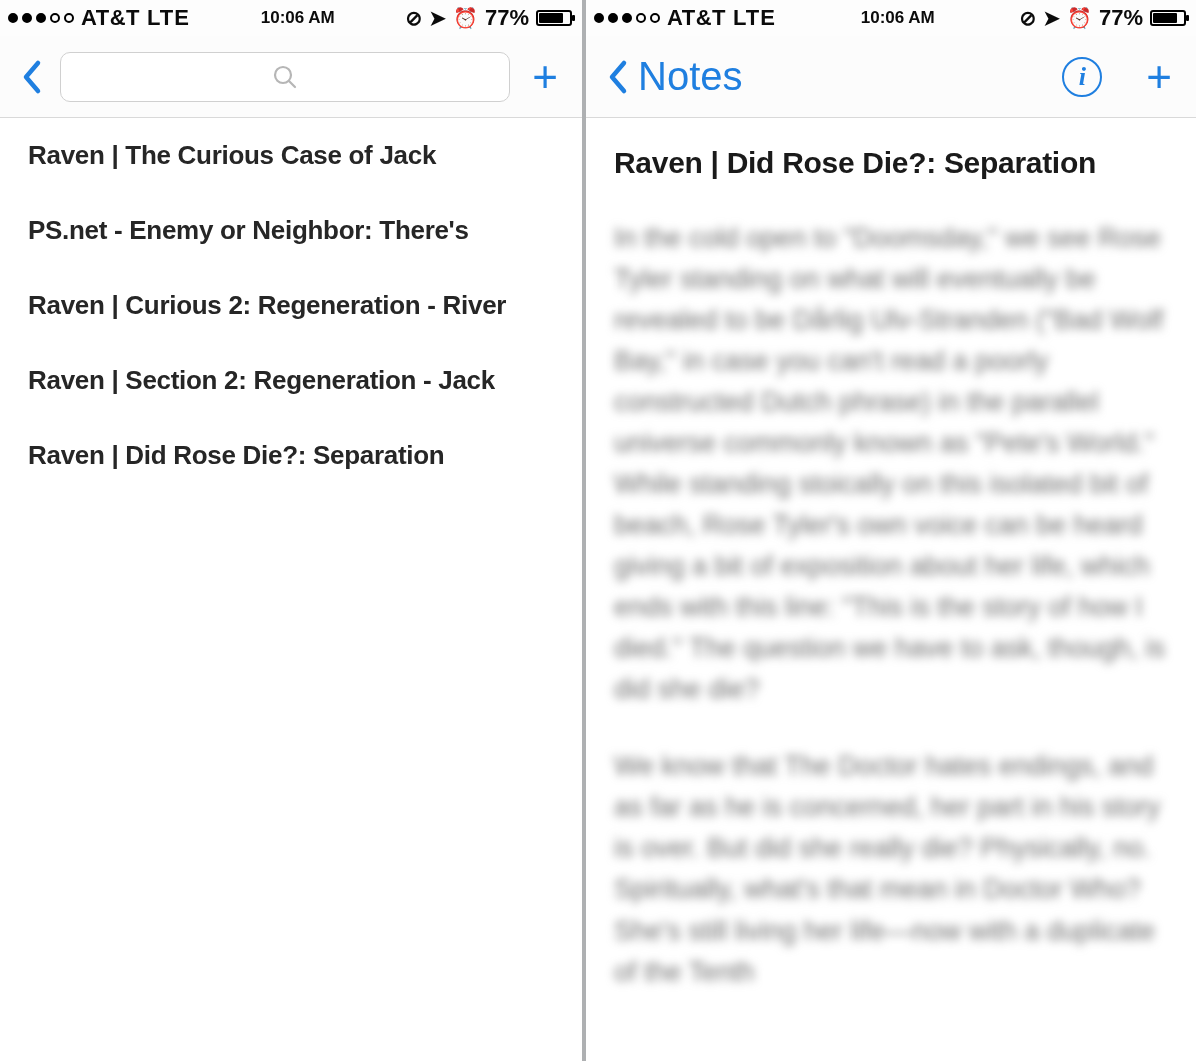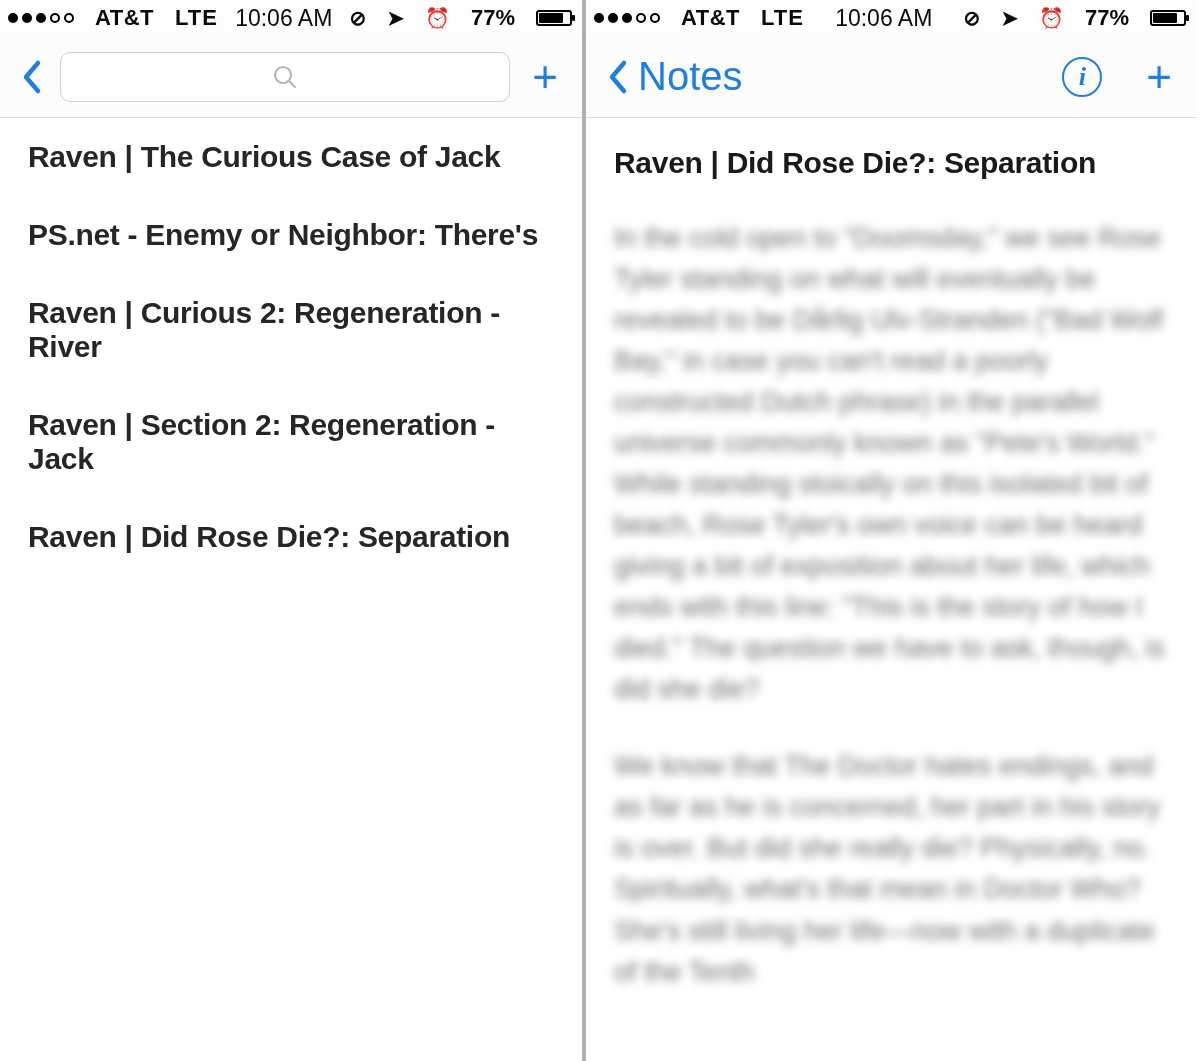--- a/index.html
+++ b/index.html
@@ -4,47 +4,47 @@
 <style>
   * { box-sizing: border-box; margin: 0; padding: 0; }
   html, body { width: 1200px; height: 1061px; font-family: -apple-system, "Helvetica Neue", Arial, sans-serif; background:#fff; }
   .wrap { display: flex; width: 1200px; height: 1061px; }
   .pane { position: relative; background: #fff; overflow: hidden; }
   .pane.left { width: 586px; border-right: 4px solid #aeb0b2; }
   .pane.right { width: 610px; }
 
   
   .status { height: 36px; display: flex; align-items: center; justify-content: space-between; padding: 0 10px 0 8px; font-size: 22px; font-weight: 600; color: #0b0b0b; background:#fdfdfd; }
-  .status .sleft, .status .sright { display: flex; align-items: center; gap: 21px; }
+  .status .sleft, .status .sright { display: flex; align-items: center; gap: 7px; }
   .status .dots { display: flex; gap: 4px; align-items: center; }
   .status .dot { width: 10px; height: 10px; border-radius: 50%; border: 2px solid #000; }
   .status .dot.filled { background: #000; }
   .status .carrier { font-weight: 600; letter-spacing: 0.5px; }
   .status .net { letter-spacing: 1px; }
-  .status .time { font-weight: 400; font-size: 23px; }
+  .status .time { font-weight: 700; font-size: 17px; }
   .status .sright .glyph { font-size: 20px; line-height:1; }
   .status .batt { display:inline-flex; align-items:center; }
   .status .batt-body { width: 36px; height: 16px; border: 2px solid #000; border-radius: 3px; position: relative; }
   .status .batt-body::after { content:""; position:absolute; right:-5px; top:3px; width:3px; height:6px; background:#000; border-radius:1px; }
   .status .batt-fill { position:absolute; left:1px; top:1px; bottom:1px; width: 75%; background:#000; border-radius:1px; }
 
   
   .navbar { height: 82px; display:flex; align-items:center; background:#fcfcfc; border-bottom: 1px solid #d9d9d9; padding: 0 20px; gap: 18px; }
   .chev { color:#1f7fe0; }
   .chev svg { display:block; }
   .backlabel { color:#1f7fe0; font-size: 40px; font-weight: 400; margin-left: -8px; }
   .search { flex:1; height: 50px; border:1px solid #d0d0d0; border-radius: 10px; background:#fff; display:flex; align-items:center; justify-content:center; color:#b6b6b6; }
   .search svg { display:block; }
   .plus { color:#1f7fe0; font-size: 44px; font-weight: 300; line-height: 1; padding: 0 4px; }
   .spacer { flex:1; }
   .info { color:#1f7fe0; width:40px; height:40px; border:2.5px solid #1f7fe0; border-radius:50%; display:flex; align-items:center; justify-content:center; font-family: Georgia, 'Times New Roman', serif; font-style: italic; font-size:26px; font-weight:600; }
 
   
   .list { padding: 0; }
-  .row { padding: 22px 28px 22px 28px; font-size: 30px; font-weight: 600; color:#262626; letter-spacing: -0.3px; }
+  .row { padding: 22px 28px 22px 28px; font-size: 26px; font-weight: 600; color:#262626; letter-spacing: -0.3px; }
 
   
   .note { padding: 28px 28px 0 28px; }
   .note-title { font-size: 30px; font-weight: 700; color:#1a1a1a; margin-bottom: 38px; letter-spacing: -0.3px; }
   .note-body { font-size: 27px; line-height: 1.52; color:#6f6f6f; filter: blur(5px); }
   .note-body p { margin-bottom: 36px; }
 </style>
 </head>
 <body>
 

